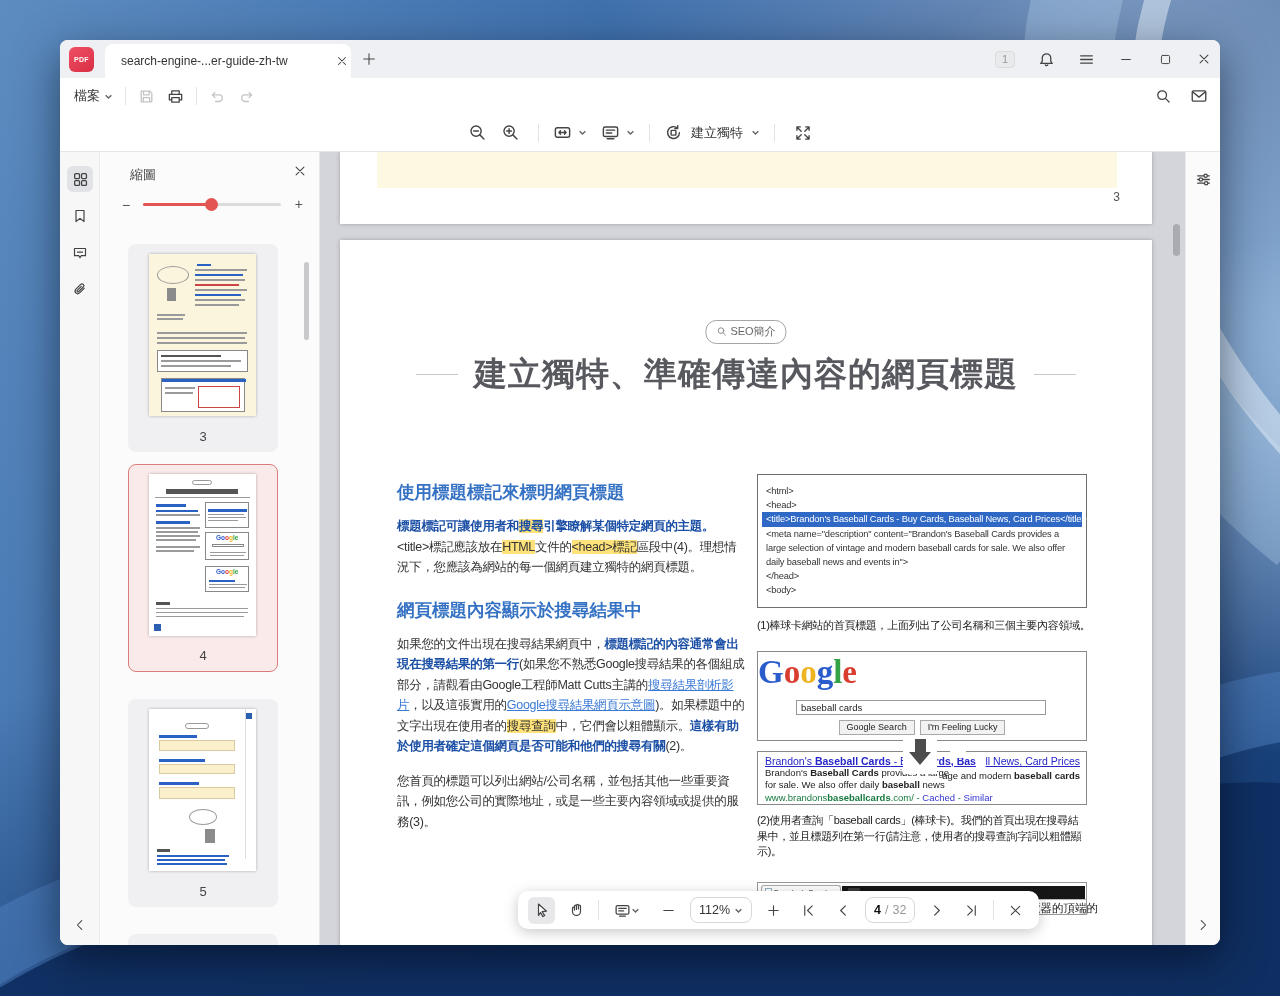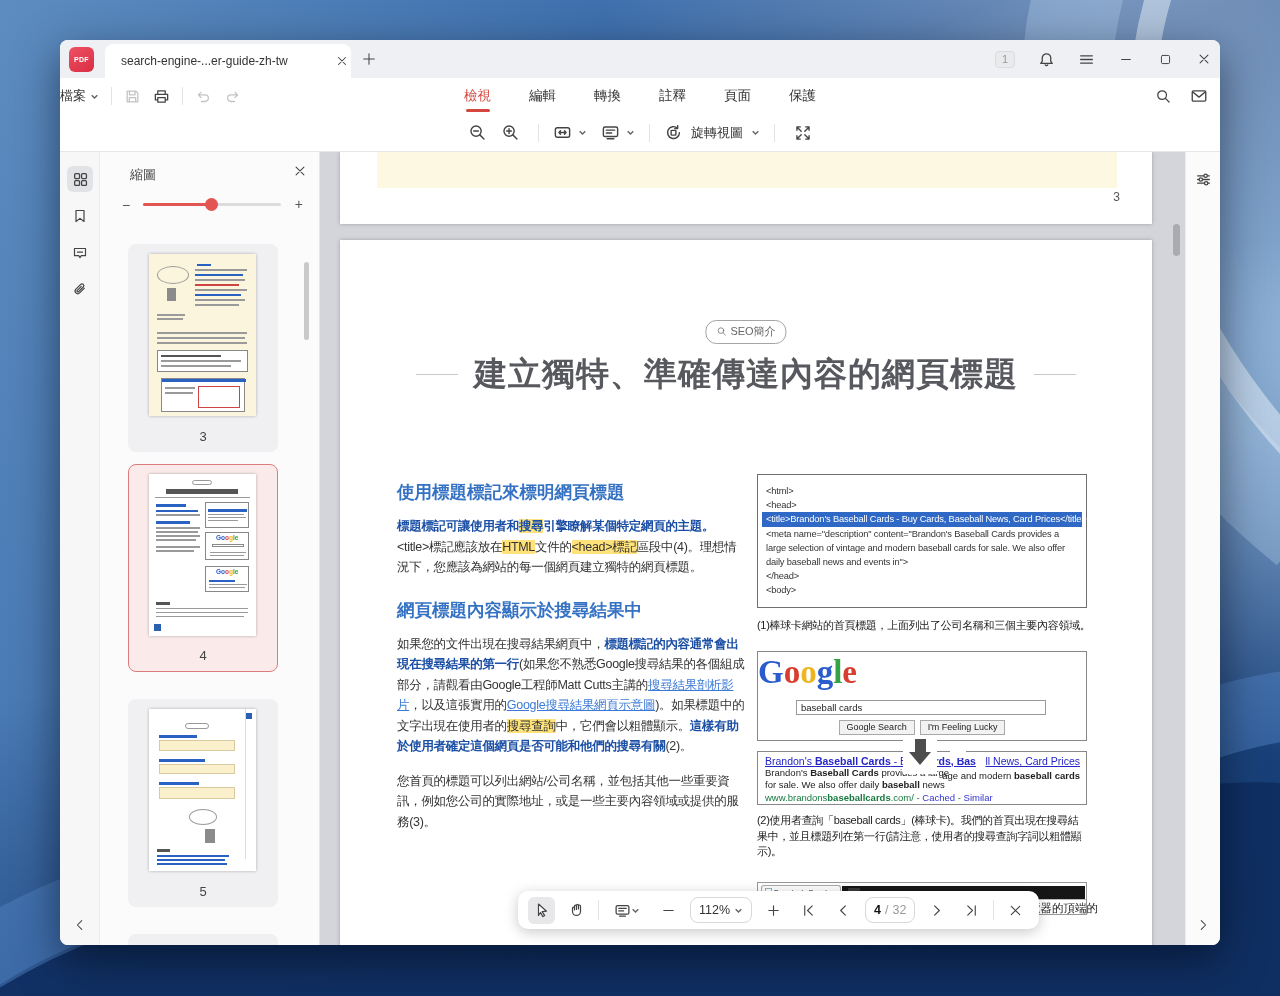--- a/index.html
+++ b/index.html
@@ -28,21 +28,21 @@
   .tab-title{flex:1;font-size:12px;color:#333;white-space:nowrap;overflow:hidden;}
   .tabclose{width:14px;height:14px;}
   .newtab{position:absolute;left:300px;top:10px;width:18px;height:18px;color:#555;font-size:16px;
     display:flex;align-items:center;justify-content:center;}
   .tbr{position:absolute;top:0;right:8px;height:38px;display:flex;align-items:center;gap:23px;}
   .numbadge{min-width:20px;height:17px;border-radius:4px;background:#e9eaec;border:1px solid #dcdcde;
     color:#999;font-size:11px;display:flex;align-items:center;justify-content:center;}
   .wbtn{width:16px;height:16px;display:flex;align-items:center;justify-content:center;color:#444;}
   
   .toolbar1{position:relative;height:36px;background:#fff;display:flex;align-items:center;}
-  .t1left{display:flex;align-items:center;gap:12px;}
+  .t1left{display:flex;align-items:center;gap:12px;padding-left:14px;}
   .filebtn{display:flex;align-items:center;gap:4px;font-size:13px;color:#333;}
   .vdiv{width:1px;height:18px;background:#e3e3e3;}
   .menus{position:absolute;left:0;right:0;display:flex;justify-content:center;gap:34px;pointer-events:none;}
   .mtab{font-size:13.5px;color:#333;position:relative;pointer-events:auto;padding:4px 2px;}
   .mtab.active{color:#d4473f;}
   .mtab.active:after{content:"";position:absolute;left:50%;transform:translateX(-50%);bottom:-3px;
     width:24px;height:3px;border-radius:2px;background:#d4473f;}
   .t1right{position:absolute;right:12px;display:flex;gap:18px;align-items:center;}
   .toolbar2{position:relative;height:38px;background:#fff;border-bottom:1px solid #e6e6e6;
     display:flex;align-items:center;justify-content:center;gap:14px;}
@@ -215,28 +215,20 @@
           <path d="M4.5 6V2.8h7V6 M4.5 11.2H2.2V6h11.6v5.2h-2.3 M4.5 9h7v4.2h-7z"></path>
         </svg>
       <div class="vdiv"></div>
       <svg class="ic dis" width="17" height="17" viewBox="0 0 16 16">
           <path d="M3.2 6.5h6.3a3.1 3.1 0 0 1 0 6.2H6.2 M5.6 4.1L3.2 6.5l2.4 2.4"></path>
         </svg>
       <svg class="ic dis" width="17" height="17" viewBox="0 0 16 16">
           <path d="M12.8 6.5H6.5a3.1 3.1 0 0 0 0 6.2h3.3 M10.4 4.1l2.4 2.4-2.4 2.4"></path>
         </svg>
     </div>
-    <div class="menus">
-      <span class="mtab active">檢視</span>
-      <span class="mtab">編輯</span>
-      <span class="mtab">轉換</span>
-      <span class="mtab">註釋</span>
-      <span class="mtab">頁面</span>
-      <span class="mtab">保護</span>
-    </div>
     <div class="t1right">
       <svg class="ic" width="17" height="17" viewBox="0 0 16 16">
           <circle cx="6.7" cy="6.7" r="4.1"></circle>
           <path d="M9.8 9.8l3.4 3.4"></path>
         </svg>
       <svg class="ic" width="18" height="18" viewBox="0 0 16 16">
           <rect x="2" y="3.5" width="12" height="9" rx="1"></rect>
           <path d="M2.5 4.5L8 9l5.5-4.5"></path>
         </svg>
     </div>
@@ -275,21 +267,21 @@
       <svg class="chev" viewBox="0 0 8 8">
           <path d="M1.5 2.8L4 5.3l2.5-2.5"></path>
         </svg>
     </div>
     <div class="vdiv"></div>
     <div class="tgrp">
       <svg class="ic" width="19" height="19" viewBox="0 0 16 16">
           <path d="M13 8.2A5 5 0 1 1 11.4 4.4 M11.5 2.2v2.4H9.1"></path>
           <rect x="6" y="6.2" width="4" height="4" rx=".6"></rect>
         </svg>
-      <span class="rotlabel">旋轉視圖</span>
+      <span class="rotlabel">建立獨特</span>
       <svg class="chev" viewBox="0 0 8 8">
           <path d="M1.5 2.8L4 5.3l2.5-2.5"></path>
         </svg>
     </div>
     <div class="vdiv"></div>
     <div class="fbtn">
         <svg class="ic" width="18" height="18" viewBox="0 0 16 16">
           <path d="M9.6 6.4L13.4 2.6 M13.4 2.6h-3 M13.4 2.6v3 M6.4 9.6l-3.8 3.8 M2.6 13.4h3 M2.6 13.4v-3 M9.6 9.6l3.8 3.8 M13.4 13.4v-3 M13.4 13.4h-3 M6.4 6.4L2.6 2.6 M2.6 2.6v3 M2.6 2.6h3"></path>
         </svg>
       </div>

